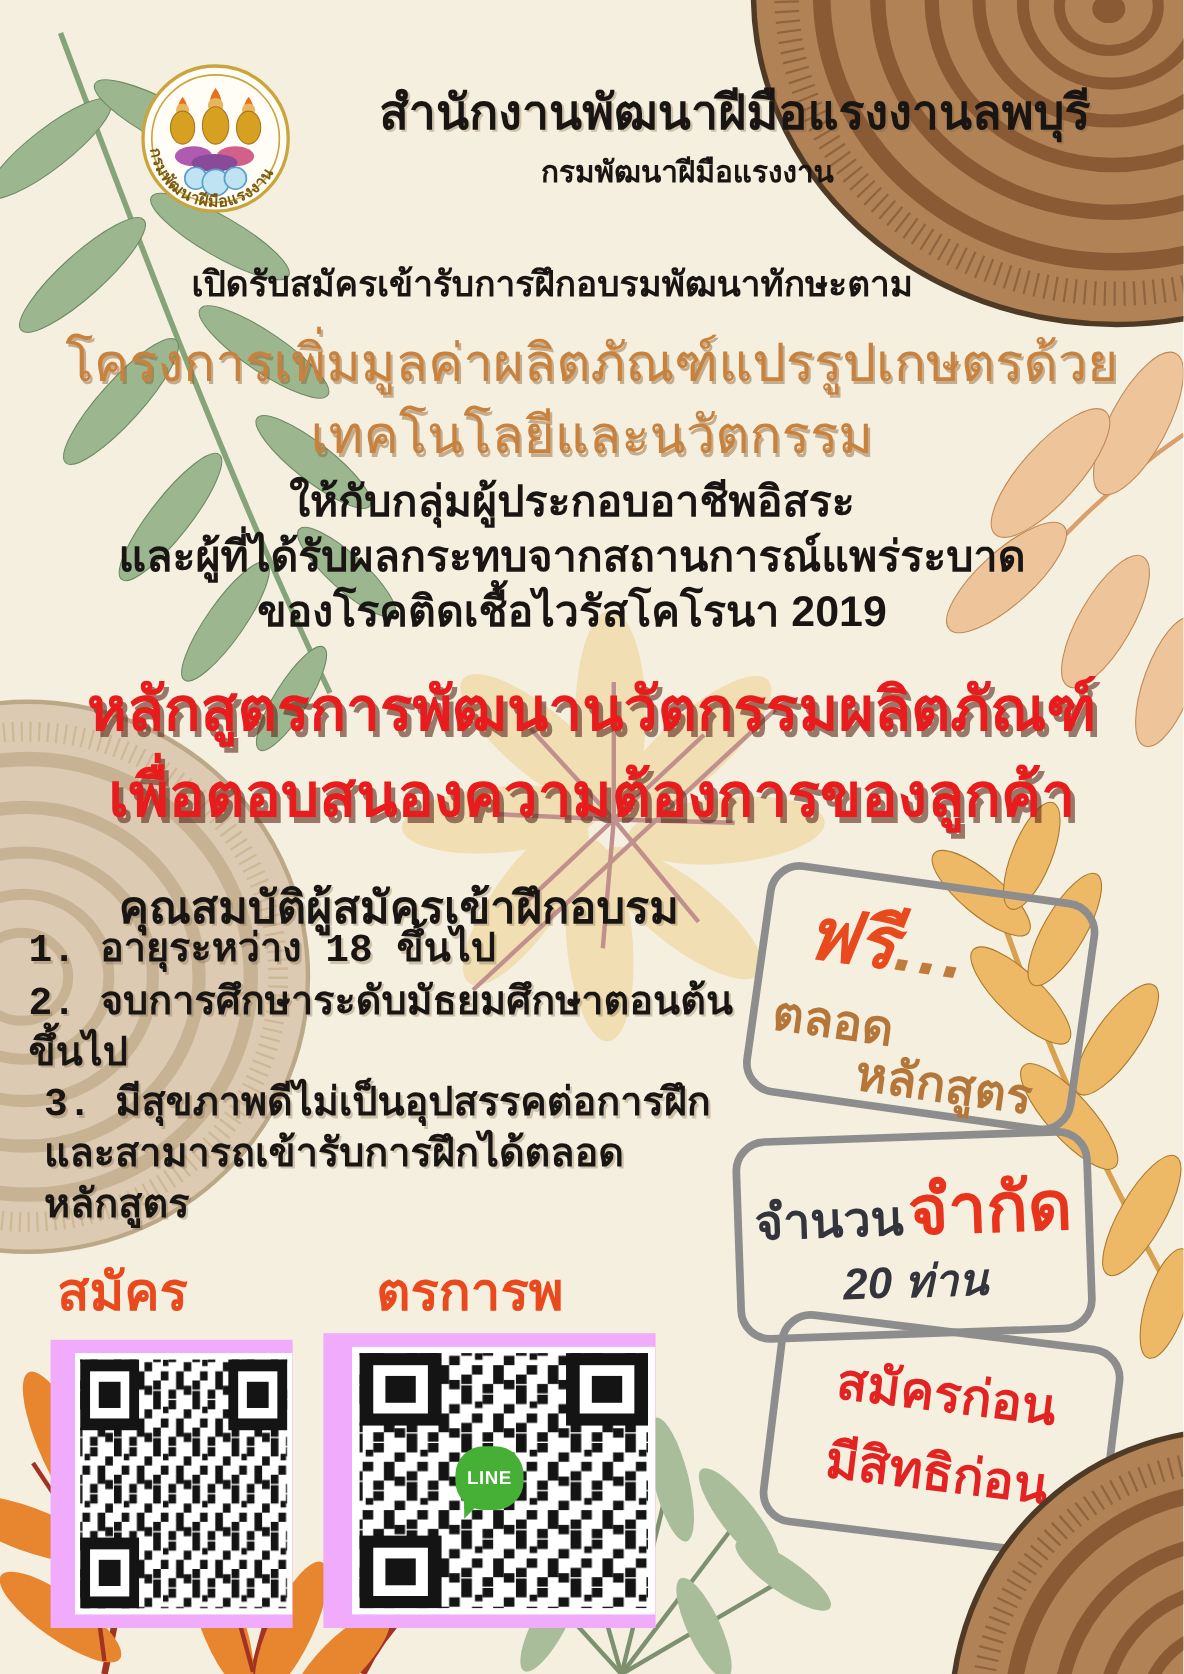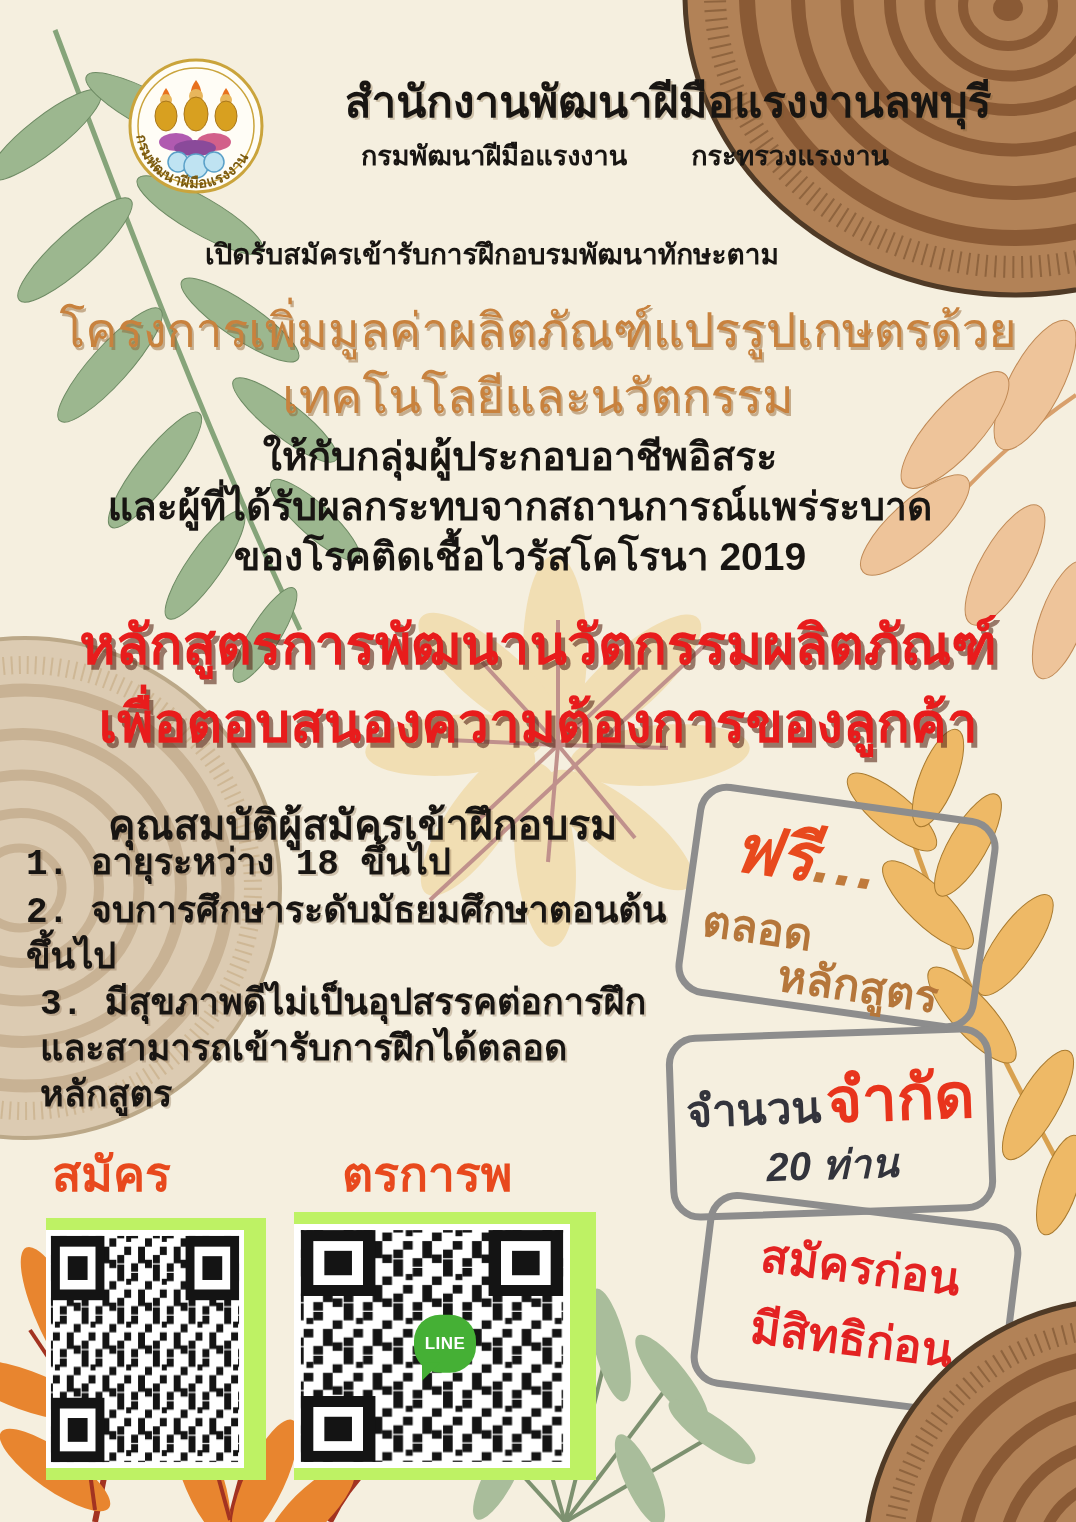--- a/index.html
+++ b/index.html
@@ -15,22 +15,22 @@
 
   
   .logo{left:126px;top:56px;width:140px;height:150px;}
   .org-title{left:268px;top:66px;width:800px;text-align:center;
     font-size:44px;font-weight:700;color:#181512;white-space:nowrap;
     text-shadow:2px 2px 0 rgba(120,90,50,.3);}
   .org-sub{left:300px;top:134px;width:650px;display:flex;justify-content:center;gap:64px;
     font-size:27px;font-weight:700;color:#181512;white-space:nowrap;}
 
   
-  .intro{left:2px;top:232px;width:980px;text-align:center;
-    font-size:28px;font-weight:700;color:#181512;}
+  .intro{left:12px;top:232px;width:980px;text-align:center;
+    font-size:32px;font-weight:700;color:#181512;}
   .project{left:0;top:298px;width:1076px;text-align:center;
     font-size:48px;font-weight:400;color:#c8823e;line-height:66px;
     text-shadow:2px 3px 0 rgba(140,90,40,.45);}
   .target{left:0;top:432px;width:1040px;text-align:center;
     font-size:39px;font-weight:700;color:#181512;line-height:50px;}
   .course{left:0;top:606px;width:1076px;text-align:center;
     font-size:55px;font-weight:700;color:#e81c1c;line-height:78px;
     text-shadow:4px 5px 0 rgba(90,40,25,.6);}
   .qual-h{left:108px;top:792px;font-size:41px;font-weight:700;color:#181512;
     text-shadow:2px 2px 0 rgba(120,90,60,.3);}
@@ -54,21 +54,21 @@
   .limited-w1{font-size:44px;font-weight:700;color:#33343c;}
   .limited-w2{font-size:62px;font-weight:700;color:#e8341c;}
   .limited-count{position:absolute;left:0;top:96px;width:100%;text-align:center;
     font-size:40px;font-weight:700;font-style:italic;color:#33343c;}
   .first-l{position:absolute;width:100%;text-align:center;font-size:46px;font-weight:700;color:#e32222;}
   .first-l1{top:16px;} .first-l2{top:88px;}
 
   
   .apply-label{left:52px;top:1136px;font-size:48px;font-weight:700;color:#e8491d;}
   .inquire-label{left:342px;top:1136px;font-size:48px;font-weight:700;color:#e8491d;}
-  .qr-card{position:absolute;background:#bef264;z-index:1;display:flex;align-items:center;justify-content:flex-start;}
+  .qr-card{position:absolute;background:#f0abfc;z-index:1;display:flex;align-items:center;justify-content:flex-end;}
   .qr-apply{left:46px;top:1218px;width:220px;height:262px;}
   .qr-line{left:294px;top:1212px;width:302px;height:268px;}
   .qr-apply svg{width:198px;height:238px;}
   .qr-line svg{width:276px;height:244px;}
   .line-bubble{position:absolute;left:50%;top:50%;transform:translate(-50%,-54%);
     width:62px;height:58px;background:#45b035;border-radius:26px;z-index:2;
     display:flex;align-items:center;justify-content:center;}
   .line-bubble:after{content:"";position:absolute;left:8px;bottom:-8px;
     border:9px solid transparent;border-top-color:#45b035;border-left-color:#45b035;}
   .line-txt{color:#fff;font-size:17px;font-weight:700;letter-spacing:.5px;}
@@ -291,21 +291,20 @@
         <circle cx="88" cy="106" r="10"></circle>
     </g>
     <text font-size="14.5" font-weight="700" fill="#7a5a10" letter-spacing="0.5">
       <textPath href="#lg-arc" startOffset="4%">กรมพัฒนาฝีมือแรงงาน</textPath>
     </text>
   </svg>
 
   <div class="layer org-title">สำนักงานพัฒนาฝีมือแรงงานลพบุรี</div>
   <div class="layer org-sub">
     <span>กรมพัฒนาฝีมือแรงงาน</span>
-    <span>กระทรวงแรงงาน</span>
   </div>
 
   <div class="layer intro">เปิดรับสมัครเข้ารับการฝึกอบรมพัฒนาทักษะตาม</div>
 
   <div class="layer project">
     <div>โครงการเพิ่มมูลค่าผลิตภัณฑ์แปรรูปเกษตรด้วย</div>
     <div>เทคโนโลยีและนวัตกรรม</div>
   </div>
 
   <div class="layer target">

